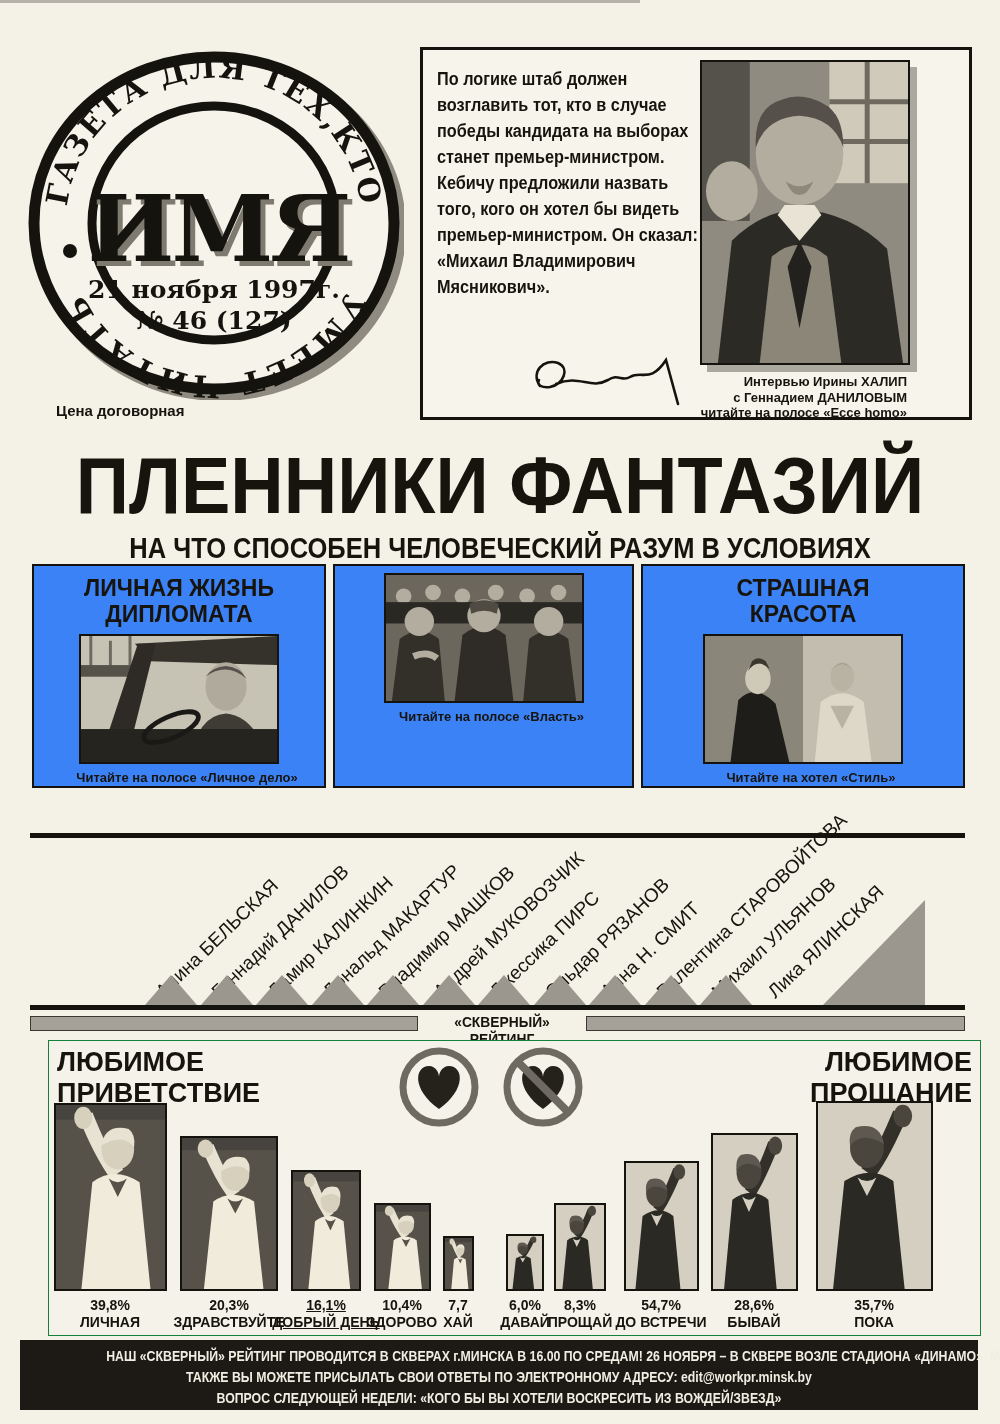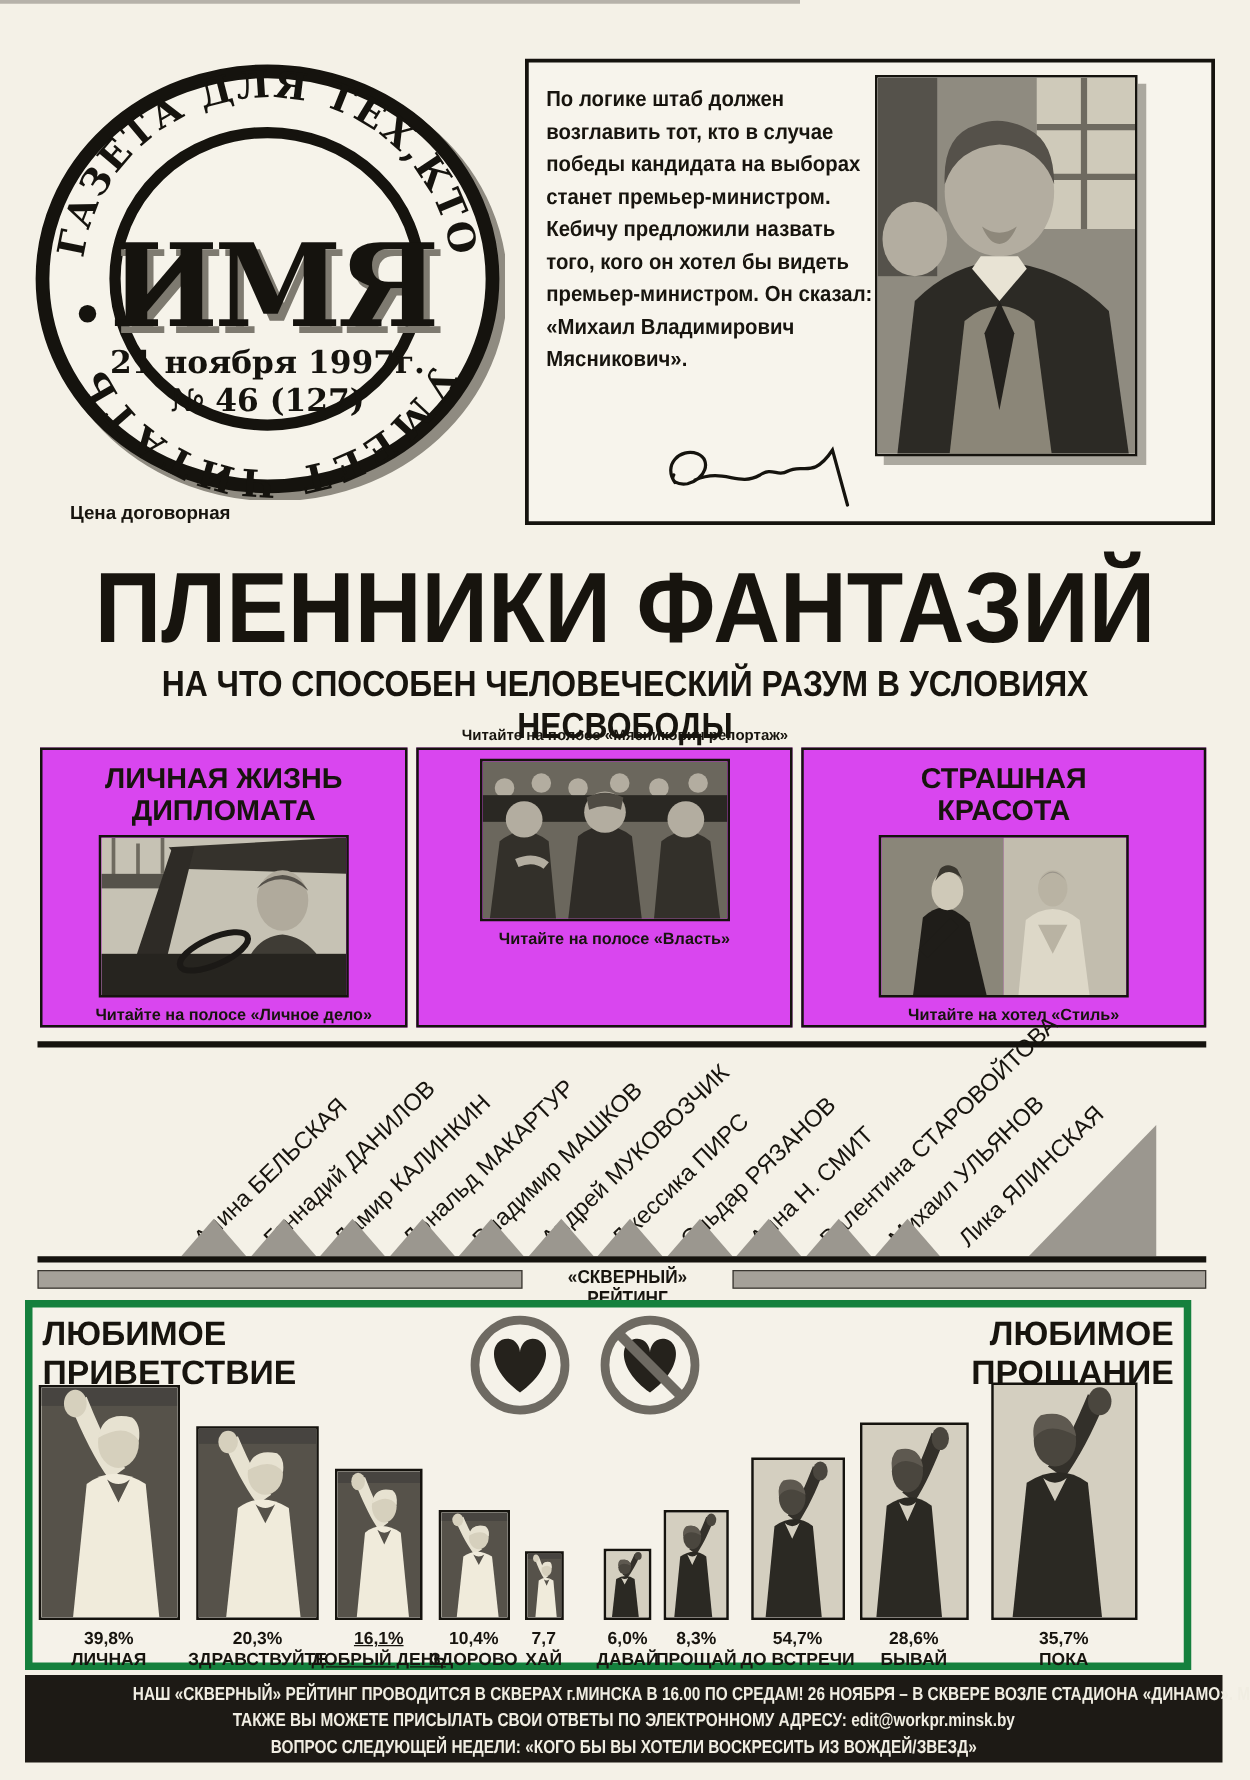--- a/index.html
+++ b/index.html
@@ -21,40 +21,40 @@
   .lead-photo{position:absolute;left:277px;top:10px;width:210px;height:305px;border:2px solid #15130e;box-sizing:border-box;box-shadow:7px 7px 0 rgba(110,106,96,.55);overflow:hidden;}
   .lead-caption{position:absolute;right:62px;top:324px;text-align:right;font-size:13px;line-height:15.5px;font-weight:bold;}
   .signature{position:absolute;left:95px;top:292px;width:175px;height:72px;}
 
   
   .headline{position:absolute;left:0;top:440px;width:1000px;text-align:center;font-size:74px;font-weight:bold;letter-spacing:0;transform:scaleY(1.08);transform-origin:50% 0;}
   .subhead{position:absolute;left:0;top:532px;width:1000px;text-align:center;font-size:29px;font-weight:bold;transform:scaleX(.88);transform-origin:50% 0;}
   .kicker{position:absolute;left:0;top:581px;width:1000px;text-align:center;font-size:12px;font-weight:bold;}
 
   
-  .teaser{position:absolute;top:598px;height:224px;border:2.5px solid #15130e;box-sizing:border-box;background:#d946ef;}
+  .teaser{position:absolute;top:564px;height:224px;border:2.5px solid #15130e;box-sizing:border-box;background:#3b82f6;}
   .teaser-title{margin-top:9px;text-align:center;font-size:23px;line-height:26px;font-weight:800;}
   .teaser-photo{margin:7px auto 0;width:200px;height:130px;border:2px solid #15130e;box-sizing:border-box;overflow:hidden;}
   .teaser-caption{margin-top:6px;text-align:center;font-size:13px;font-weight:bold;margin-left:16px;}
 
   .divider{position:absolute;left:30px;top:833px;width:935px;height:4.5px;background:#15130e;}
 
   
   .names-title{position:absolute;left:34px;top:846px;font-size:46px;line-height:54px;font-weight:900;letter-spacing:1px;}
   .name{position:absolute;height:20px;line-height:20px;font-size:19px;font-weight:500;white-space:nowrap;transform-origin:0 100%;transform:rotate(-44deg);}
   .tri{position:absolute;width:0;height:0;border-left:26px solid transparent;border-right:26px solid transparent;border-bottom:30px solid #9b978f;top:975px;}
   .tri-big{position:absolute;width:0;height:0;border-left:102px solid transparent;border-bottom:105px solid #9b978f;left:823px;top:900px;}
   .baseline{position:absolute;left:30px;top:1005px;width:935px;height:5px;background:#15130e;}
 
   
   .band-seg{position:absolute;top:1016px;height:15px;background:#a5a199;border:1.5px solid #3a3731;box-sizing:border-box;}
   .band-label{position:absolute;left:414px;top:1013px;width:176px;text-align:center;font-size:15px;font-weight:800;transform:scaleX(.92);}
 
   
-  .rating-box{position:absolute;left:20px;top:1040px;width:933px;height:296px;border:6px solid #15803d;box-sizing:border-box;background:#f5f2e9;}
+  .rating-box{position:absolute;left:48px;top:1040px;width:933px;height:296px;border:1px solid #15803d;box-sizing:border-box;background:#f5f2e9;}
   .greet-title{position:absolute;left:8px;top:6px;font-size:27px;line-height:31px;font-weight:900;}
   .bye-title{position:absolute;right:8px;top:6px;font-size:27px;line-height:31px;font-weight:900;text-align:right;}
   .heart{position:absolute;top:4px;width:84px;height:84px;}
   .bar-photo{position:absolute;border:2px solid #15130e;box-sizing:border-box;overflow:hidden;}
   .bar-photo svg{display:block;width:100%;height:100%;}
   .bar-label{position:absolute;top:256px;text-align:center;font-size:14px;line-height:16.5px;font-weight:800;white-space:nowrap;transform:translateX(-50%);}
 
   
   .footer{position:absolute;left:20px;top:1340px;width:958px;height:70px;background:#1d1a15;color:#f0ede2;box-sizing:border-box;padding-top:5px;}
   .footer div{text-align:center;font-size:15px;font-weight:bold;line-height:21px;white-space:nowrap;transform:scaleX(.82);transform-origin:50% 50%;}
@@ -125,20 +125,23 @@
         <ellipse cx="30" cy="130" rx="26" ry="30" fill="#b3ada0"></ellipse>
         <ellipse cx="98" cy="92" rx="44" ry="52" fill="#b3ada0"></ellipse>
         <path d="M54 86 Q52 46 80 38 Q100 30 122 42 Q142 52 142 86 Q132 56 98 54 Q64 56 54 86 Z" fill="#55514a"></path>
         <path d="M84 120 Q98 130 112 120 Q106 134 98 134 Q90 134 84 120 Z" fill="#8e887b"></path>
         <path d="M16 303 L30 180 Q60 150 98 148 Q150 152 186 188 L202 303 Z" fill="#2c2a25"></path>
         <path d="M58 303 L70 196 Q98 172 126 196 L140 303 Z" fill="#8b8678"></path>
         <path d="M76 154 L98 180 L120 154 L113 144 L83 144 Z" fill="#e8e3d4"></path>
         <path d="M98 180 L86 206 L98 268 L110 206 Z" fill="#23211d"></path>
       </svg>
     </div>
+    <div class="lead-caption pre">Интервью Ирины ХАЛИП
+с Геннадием ДАНИЛОВЫМ
+читайте на полосе «Ecce homo»</div>
   </div>
 
   <div class="headline">ПЛЕННИКИ ФАНТАЗИЙ</div>
   <div class="subhead">НА ЧТО СПОСОБЕН ЧЕЛОВЕЧЕСКИЙ РАЗУМ В УСЛОВИЯХ НЕСВОБОДЫ</div>
   <div class="kicker">Читайте на полосе «Мясникович репортаж»</div>
 
   <div class="teaser" style="left:32px;width:294px;">
     <div class="teaser-title pre">ЛИЧНАЯ ЖИЗНЬ
 ДИПЛОМАТА</div>
     <div class="teaser-photo">

